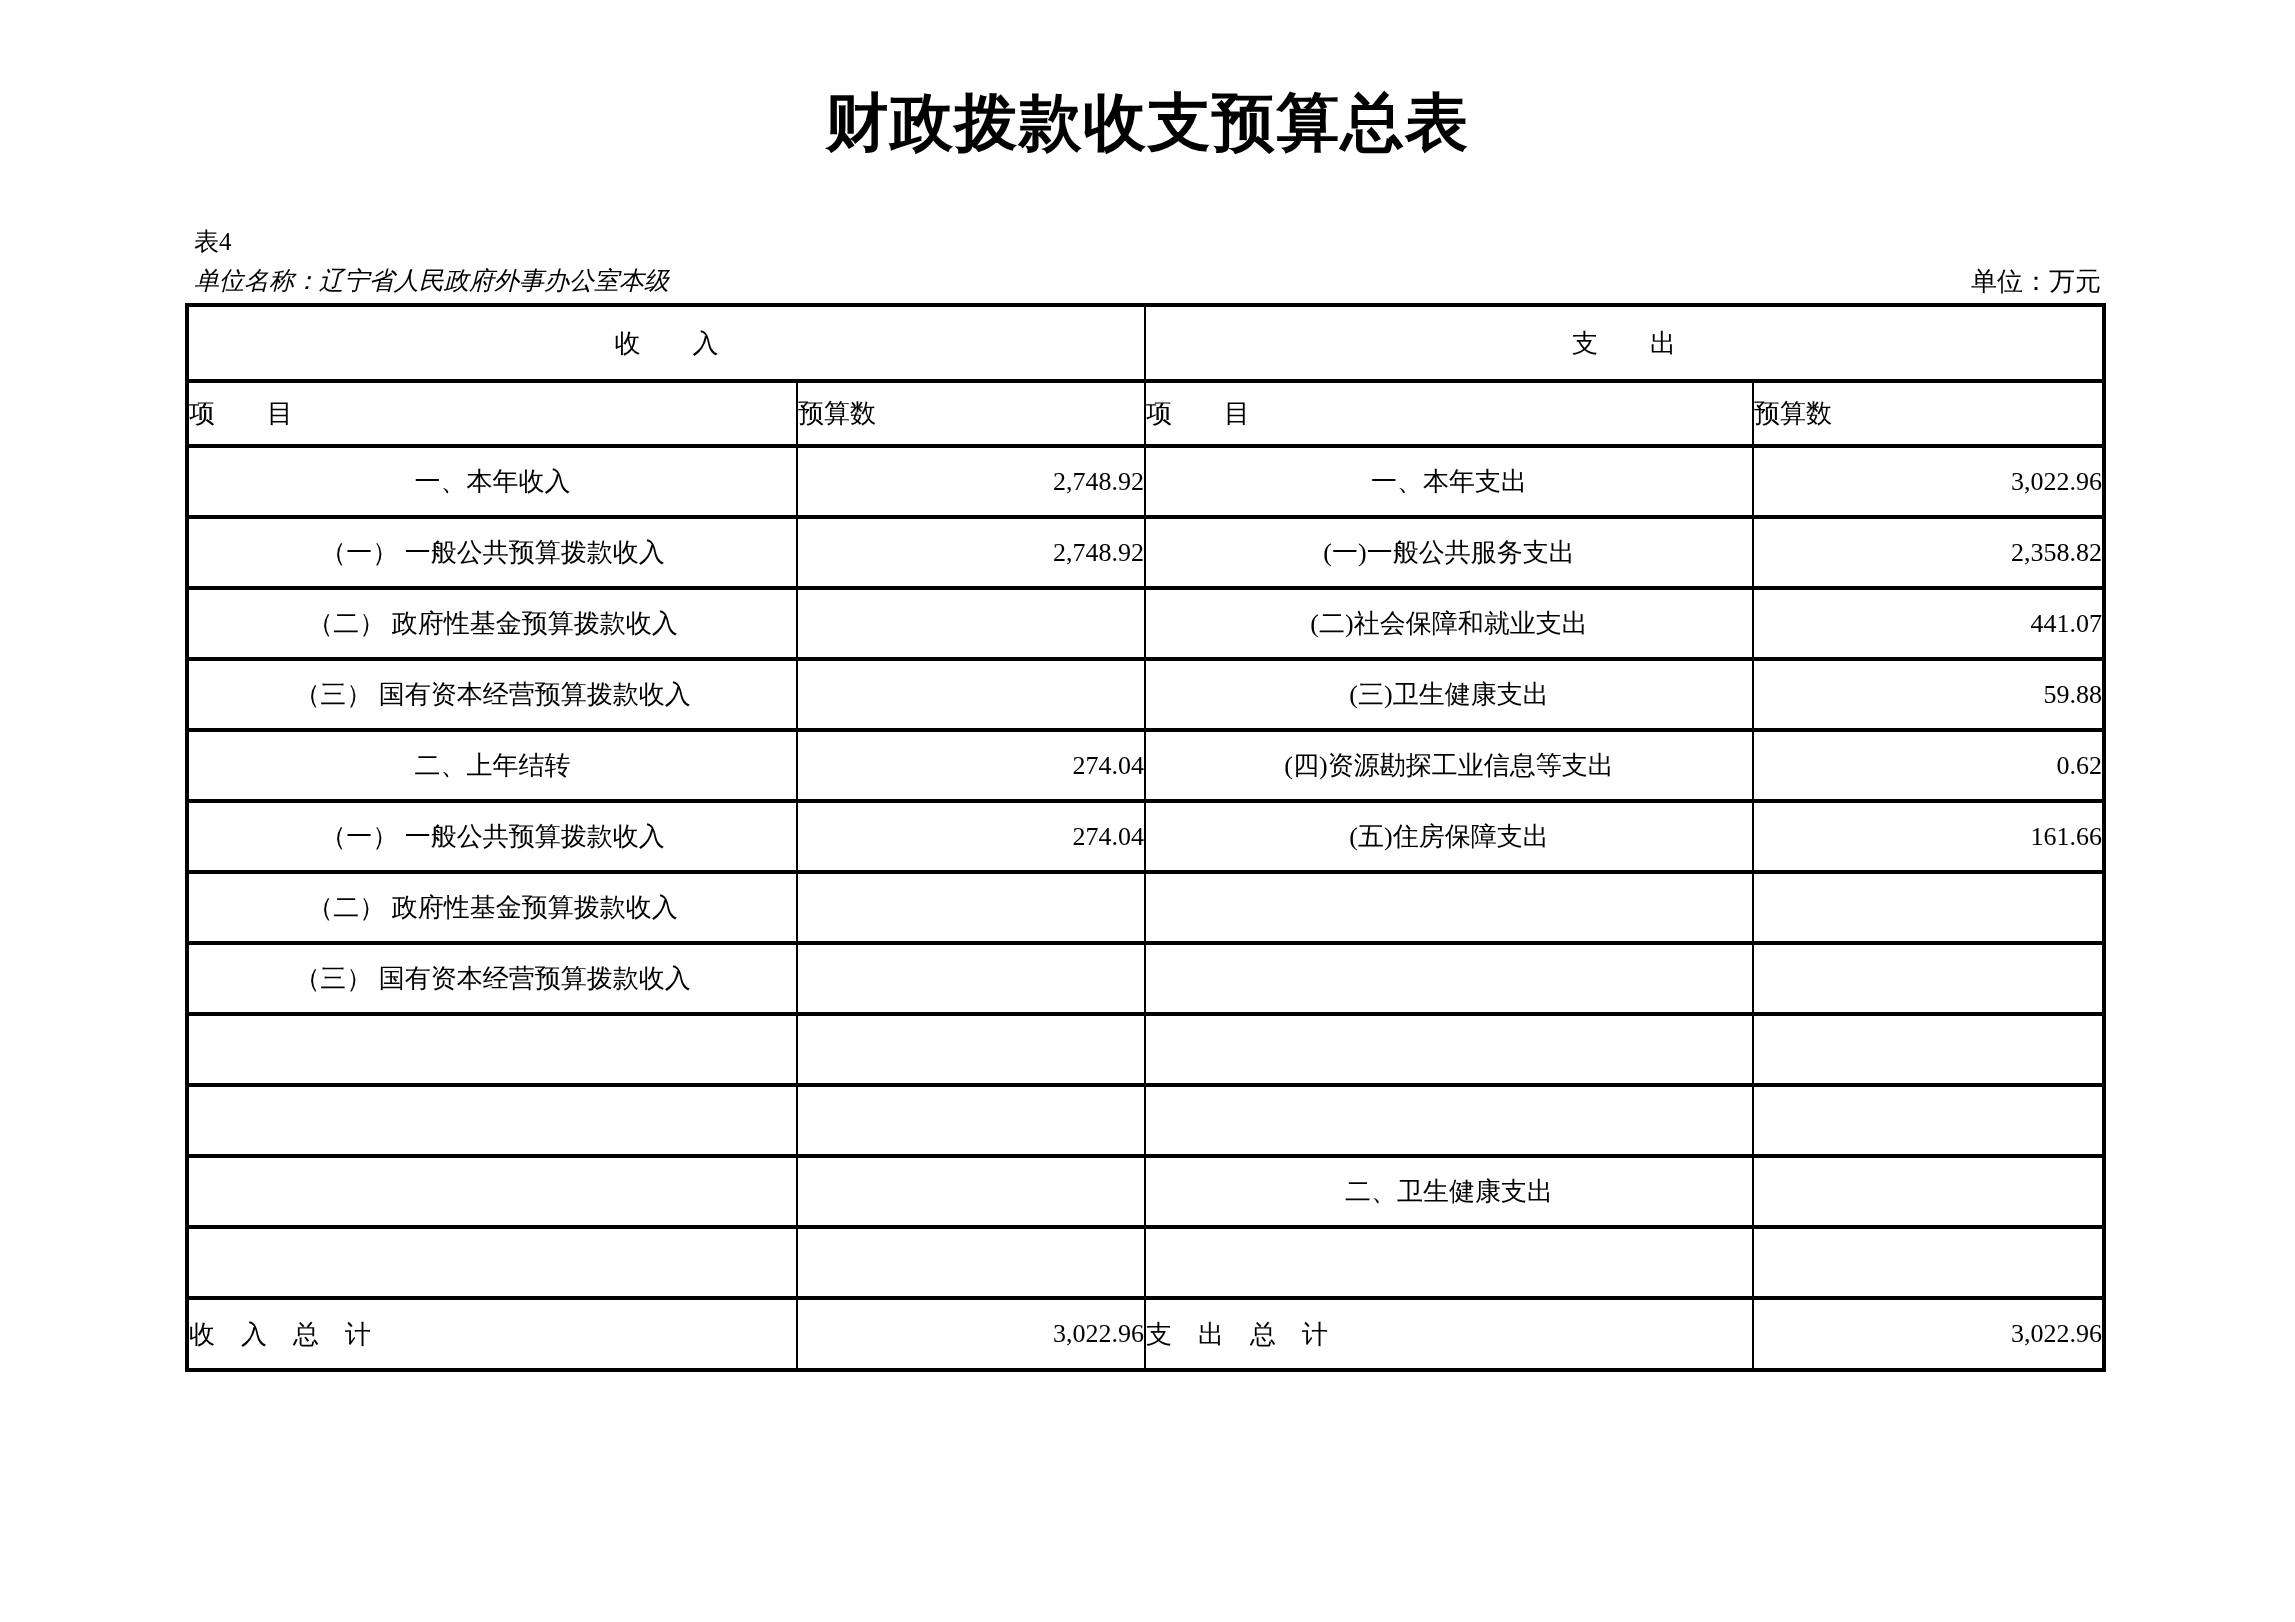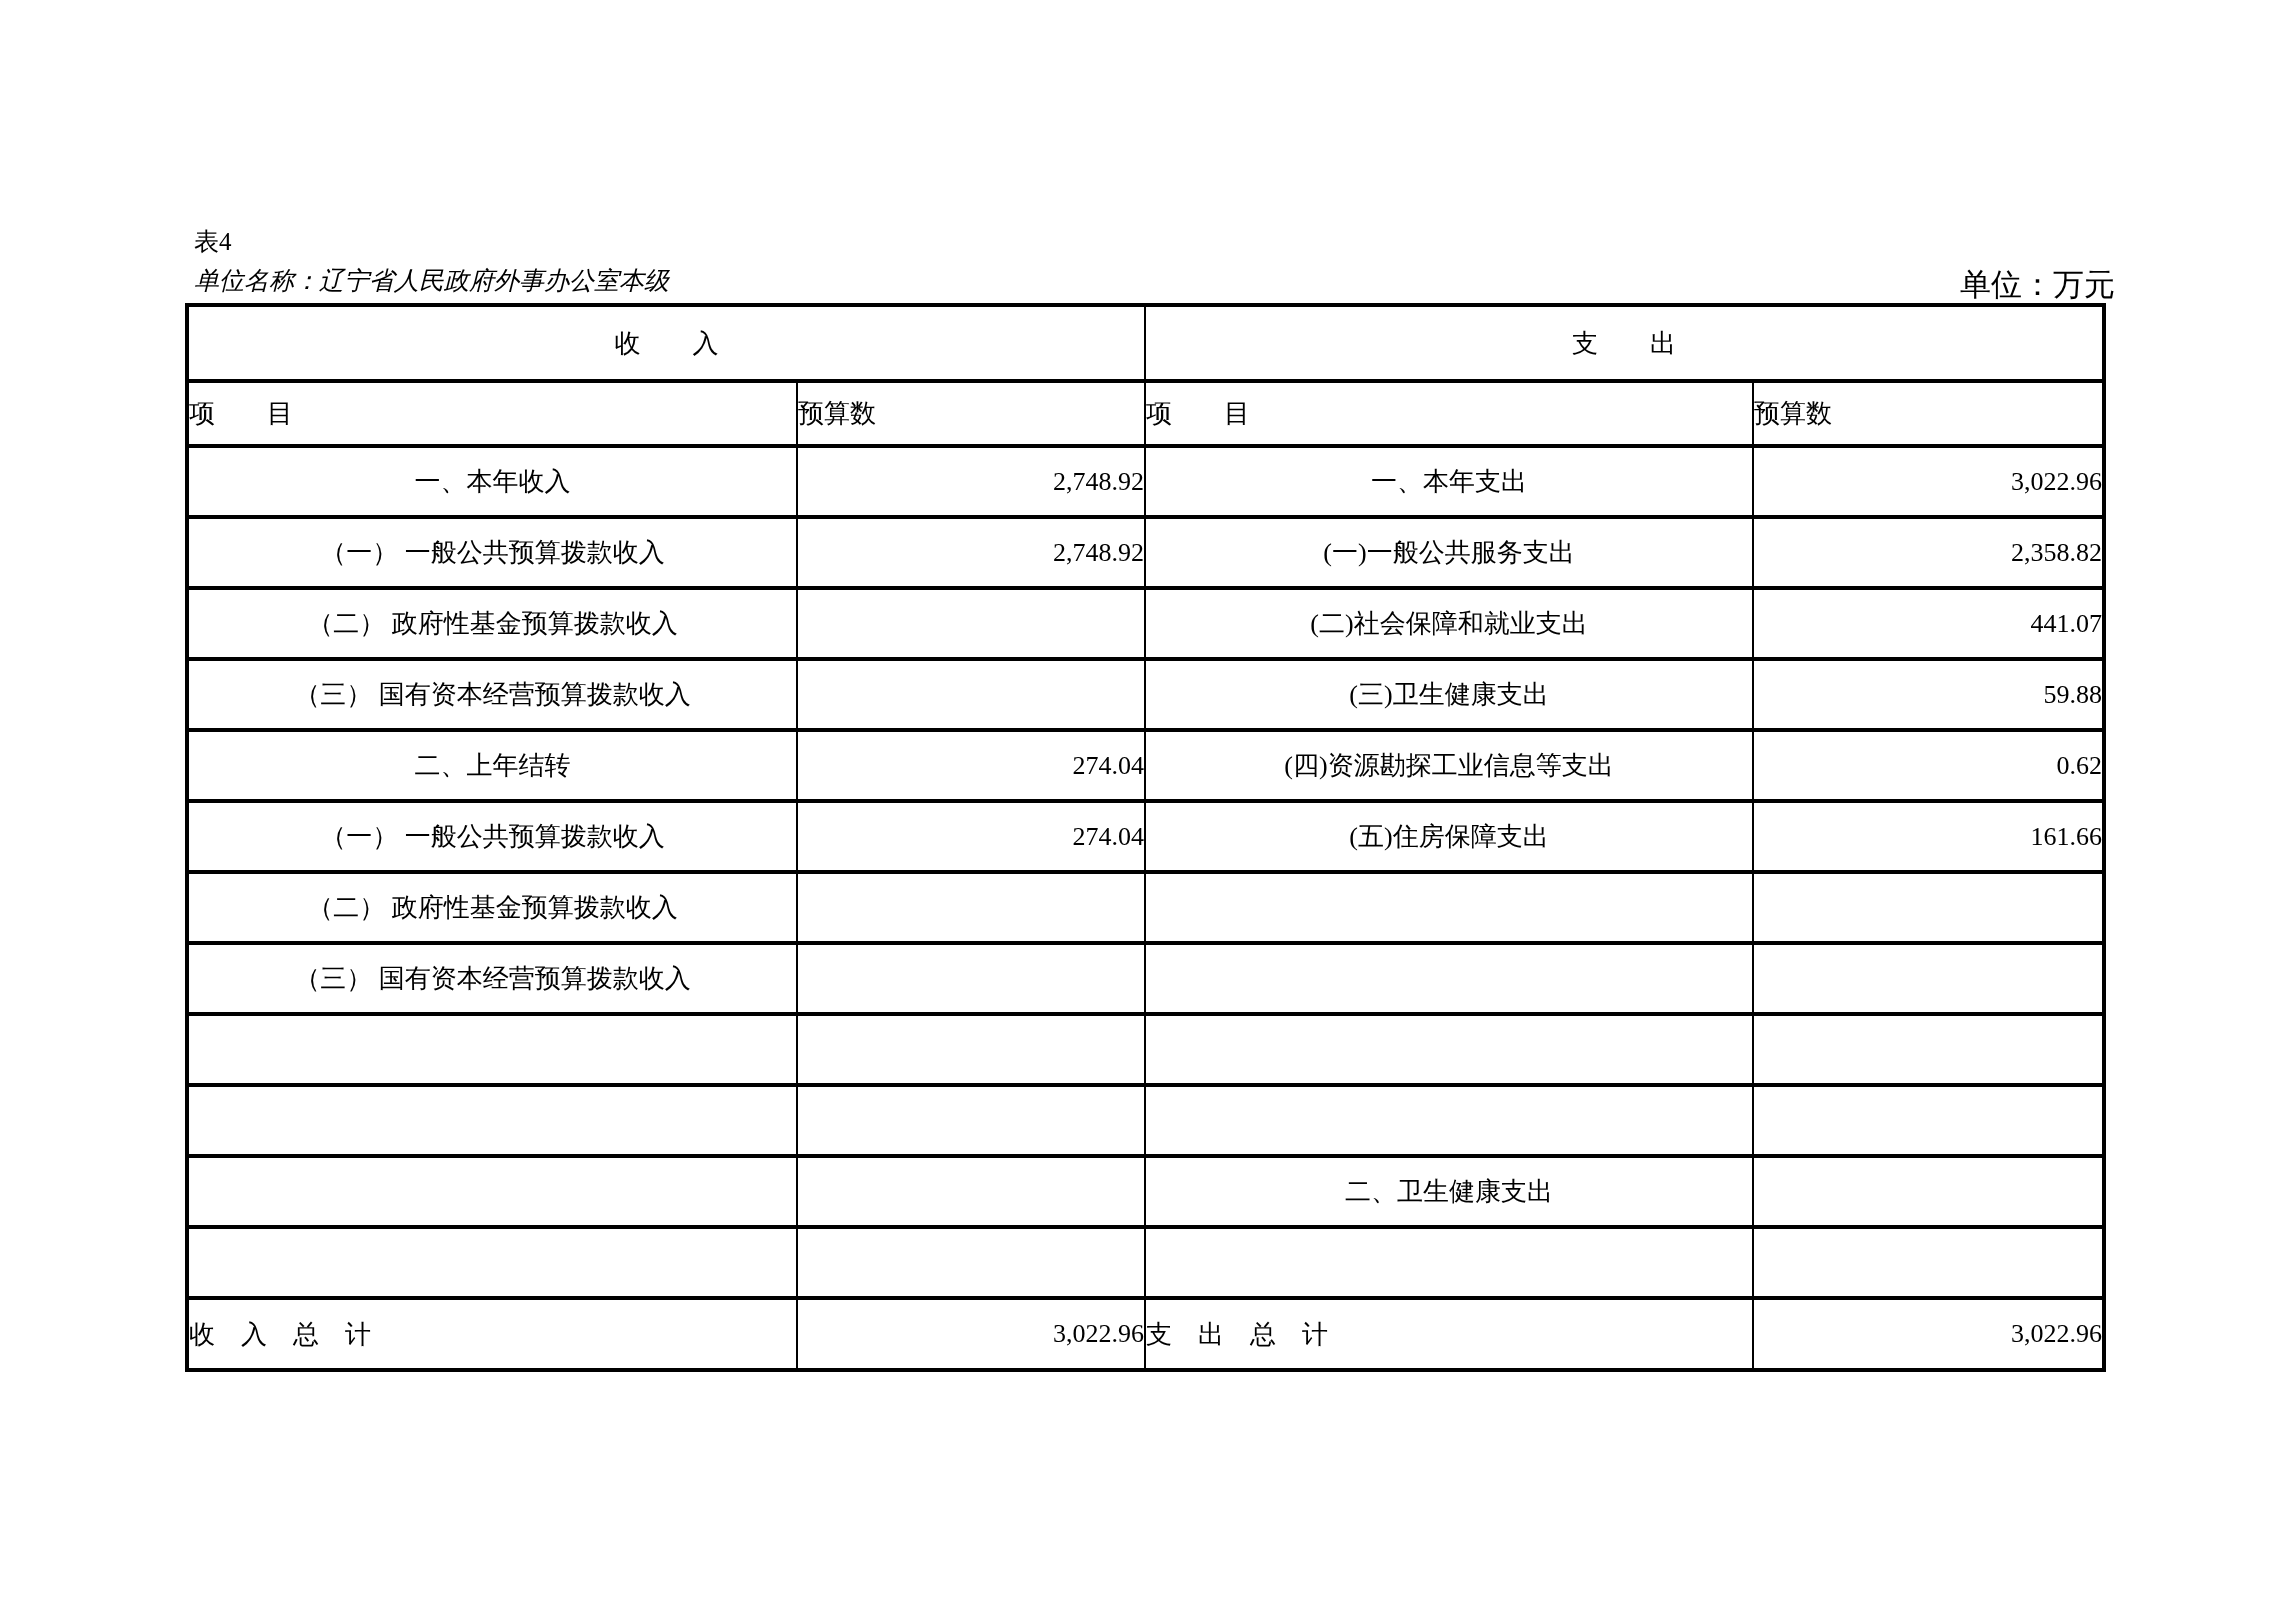--- a/index.html
+++ b/index.html
@@ -34,23 +34,23 @@
   }
   .meta-unitname {
     position: absolute;
     left: 194px;
     top: 264px;
     font-size: 25px;
     font-style: italic;
   }
   .meta-unit {
     position: absolute;
-    right: 180px;
+    right: 194px;
     top: 264px;
-    font-size: 31px;
+    font-size: 26px;
   }
   table.budget {
     position: absolute;
     left: 185px;
     top: 303px;
     width: 1917px;
     border-collapse: collapse;
     table-layout: fixed;
     border: 4.8px solid #000000;
   }
@@ -84,20 +84,21 @@
     padding-right: 8.2px;
   }
   td.total-label {
   }
 </style>
 </head>
 <body>
 
 <div class="page">
 
+  <div class="doc-title">财政拨款收支预算总表</div>
 
   <div class="meta-tableno">表4</div>
   <div class="meta-unitname">单位名称：辽宁省人民政府外事办公室本级</div>
   <div class="meta-unit">单位：万元</div>
 
   <table class="budget">
     <colgroup>
       <col style="width:610px">
       <col style="width:348px">
       <col style="width:608px">

